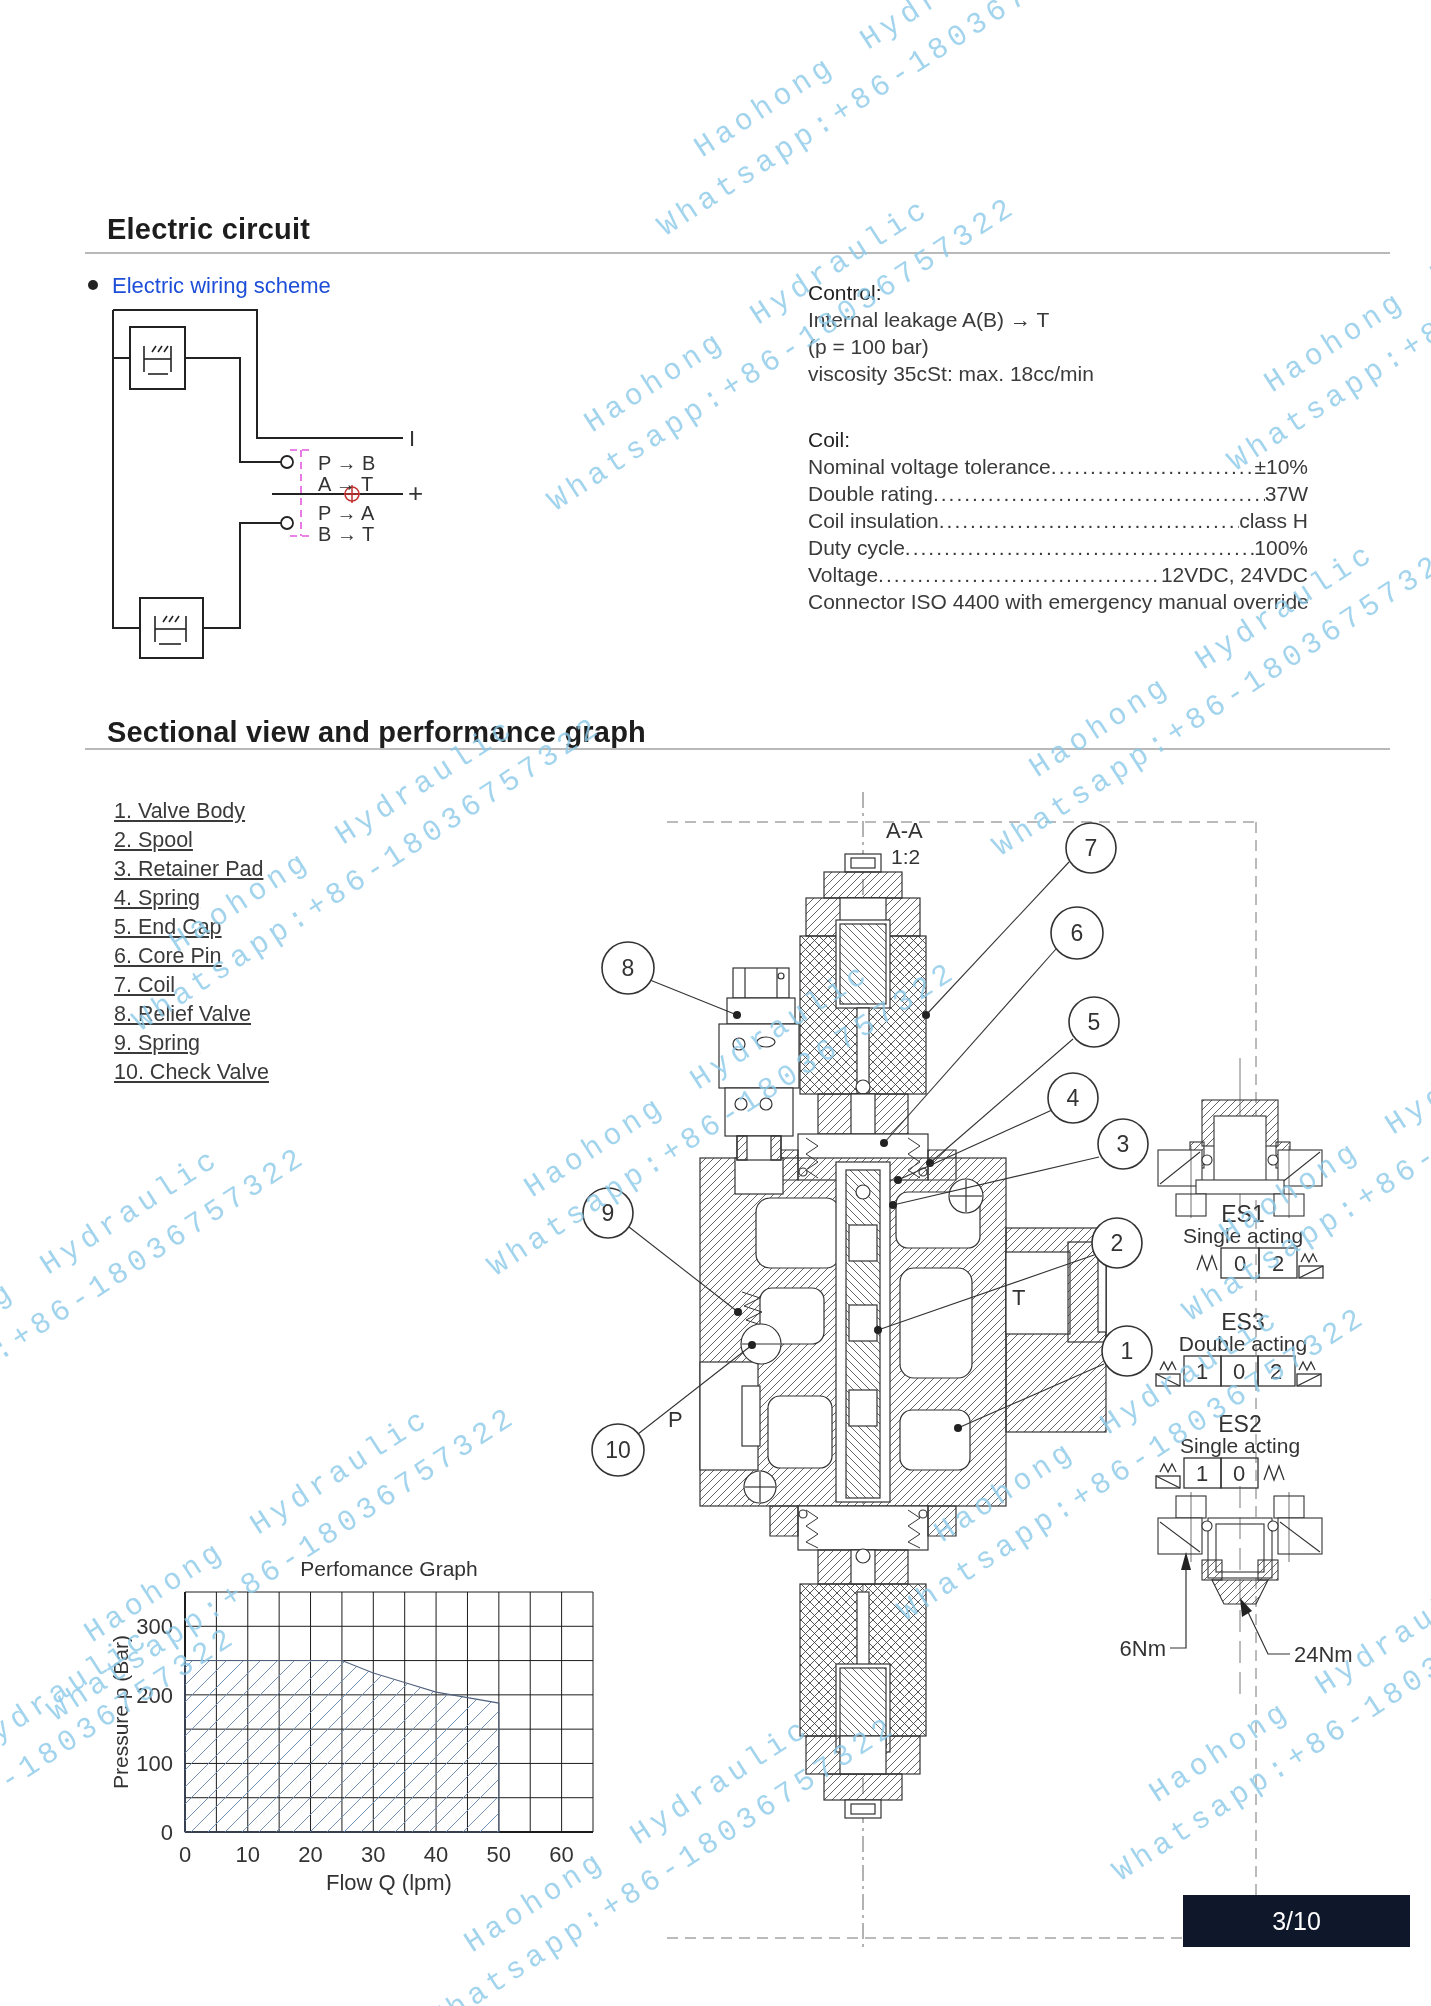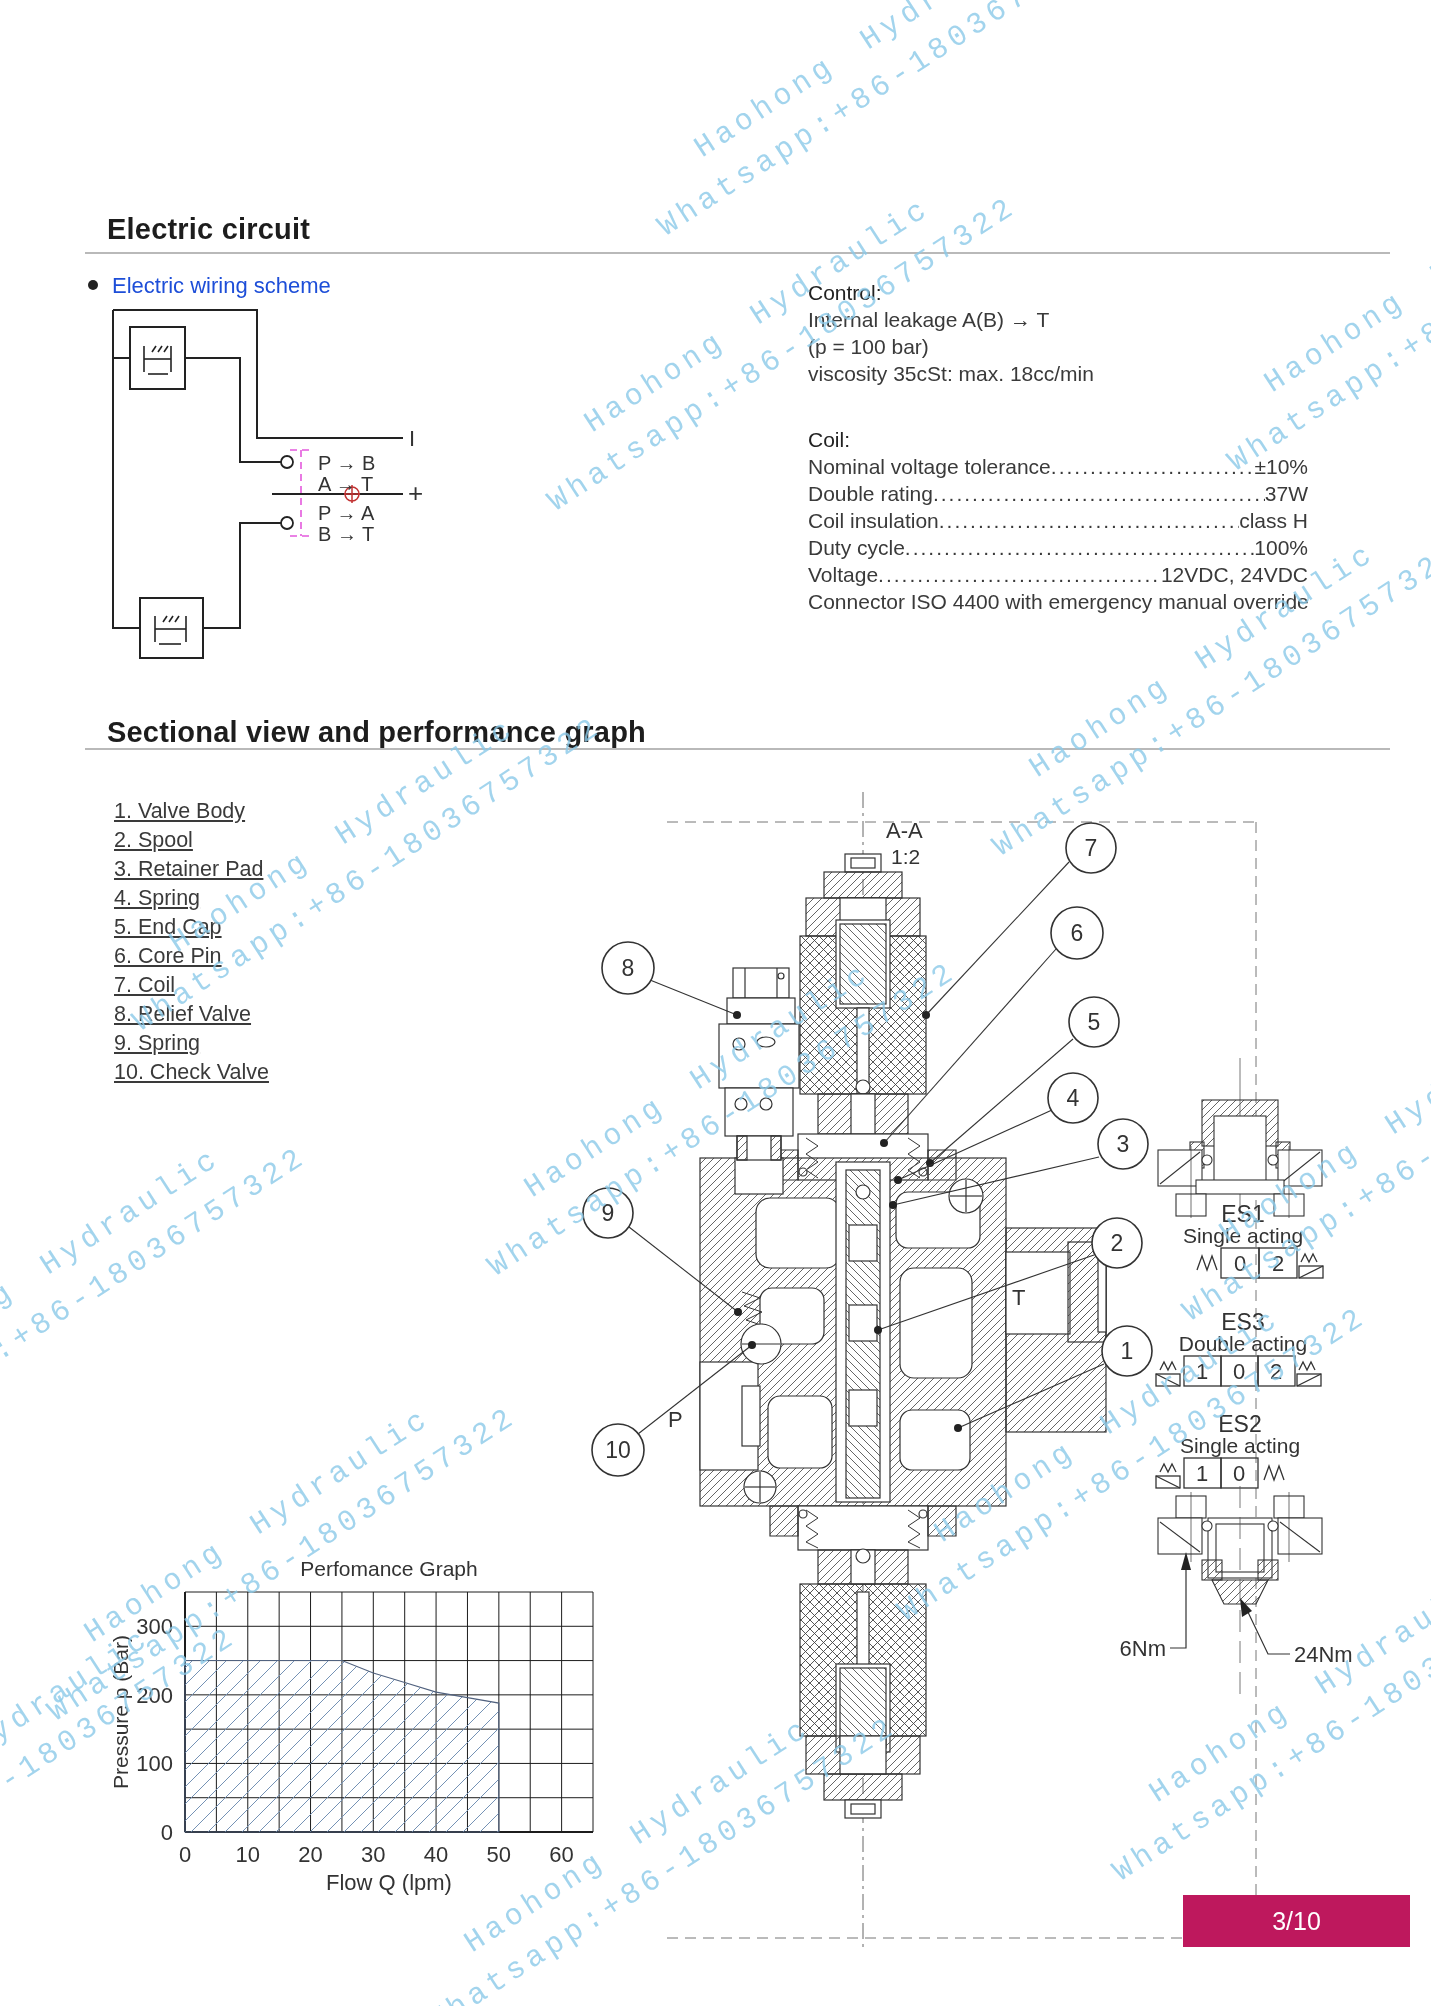--- a/index.html
+++ b/index.html
@@ -21,21 +21,21 @@
   .specs{position:absolute;left:808px;top:266px;width:560px;font-size:21px;line-height:27px;}
   .spec-title{font-weight:normal;color:#222;margin-top:13px;}
   .coil-gap{height:26px;}
   .spec-row{display:flex;width:500px;align-items:baseline;}
   .spec-row .lbl{white-space:nowrap;}
   .spec-row .dots{flex:1;overflow:hidden;white-space:nowrap;letter-spacing:2px;color:#3a3a3a;}
   .spec-row .val{white-space:nowrap;}
   
   .parts{position:absolute;left:114px;top:797px;font-size:21.5px;line-height:29px;text-decoration:underline;}
   
-  .badge{position:absolute;left:1183px;top:1895px;width:227px;height:52px;background:#be185d;
+  .badge{position:absolute;left:1183px;top:1895px;width:227px;height:52px;background:#0f172a;
       color:#fff;font-size:25px;display:flex;align-items:center;justify-content:center;}
   svg text{font-family:"Liberation Sans","DejaVu Sans",sans-serif;fill:#333;}
 </style>
 </head>
 <body>
 
 <div class="abs h1" style="left:107px;top:213px;">Electric circuit</div>
 <div class="rule" style="left:85px;top:252px;width:1305px;"></div>
 
 <div class="bullet-row" style="left:88px;top:273px;">

